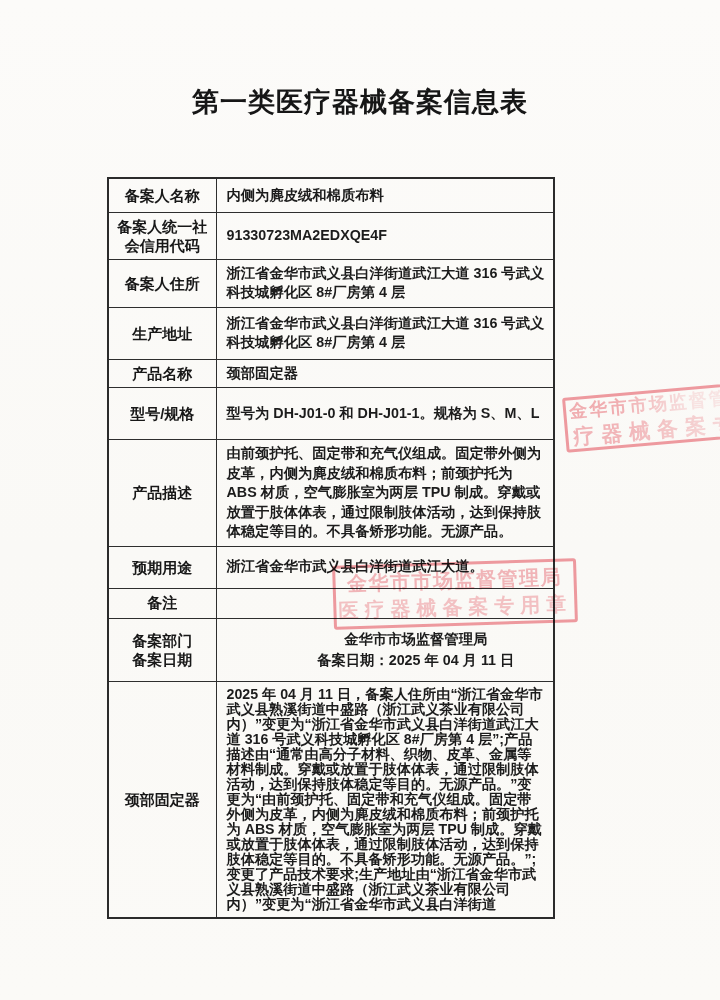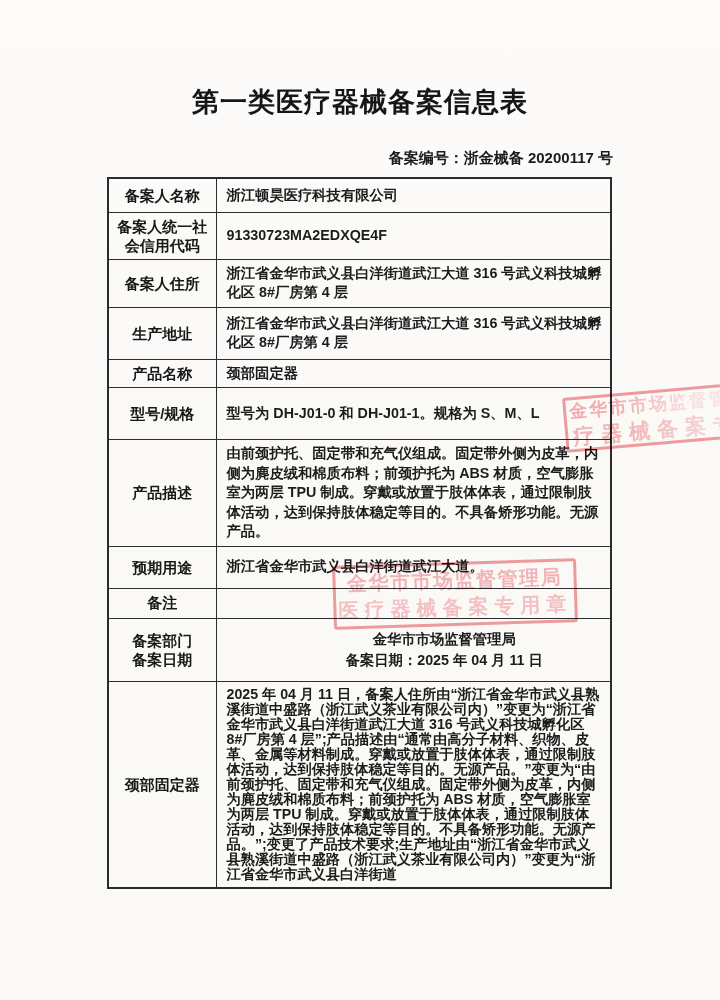--- a/index.html
+++ b/index.html
@@ -29,21 +29,21 @@
     position:absolute;
     top:149px; left:0; width:613px;
     text-align:right;
     font-size:15px;
     font-weight:bold;
     color:#1c1c1c;
   }
   table.reg-table {
     position:absolute;
     left:107px; top:177px;
-    width:505px;
+    width:448px;
     border-collapse:collapse;
     border:2px solid #2b2b2b;
   }
   .reg-table td {
     border:1.5px solid #2e2e2e;
     font-weight:bold;
     vertical-align:middle;
   }
   .reg-table td.label {
     width:108px;
@@ -128,27 +128,26 @@
     opacity:0.7;
   }
 </style>
 </head>
 <body>
 
 <div class="page">
 
   <div class="doc-title">第一类医疗器械备案信息表</div>
 
-  <div class="record-number">备案编号：浙金械备 20200117 号</div>
 
   <table class="reg-table">
     <tbody>
       <tr>
         <td class="label">备案人名称</td>
-        <td class="value">浙江顿昊医疗科技有限公司</td>
+        <td class="value">内侧为麂皮绒和棉质布料</td>
       </tr>
       <tr>
         <td class="label">备案人统一社
 会信用代码</td>
         <td class="value">91330723MA2EDXQE4F</td>
       </tr>
       <tr>
         <td class="label">备案人住所</td>
         <td class="value">浙江省金华市武义县白洋街道武江大道 316 号武义科技城孵化区 8#厂房第 4 层</td>
       </tr>

